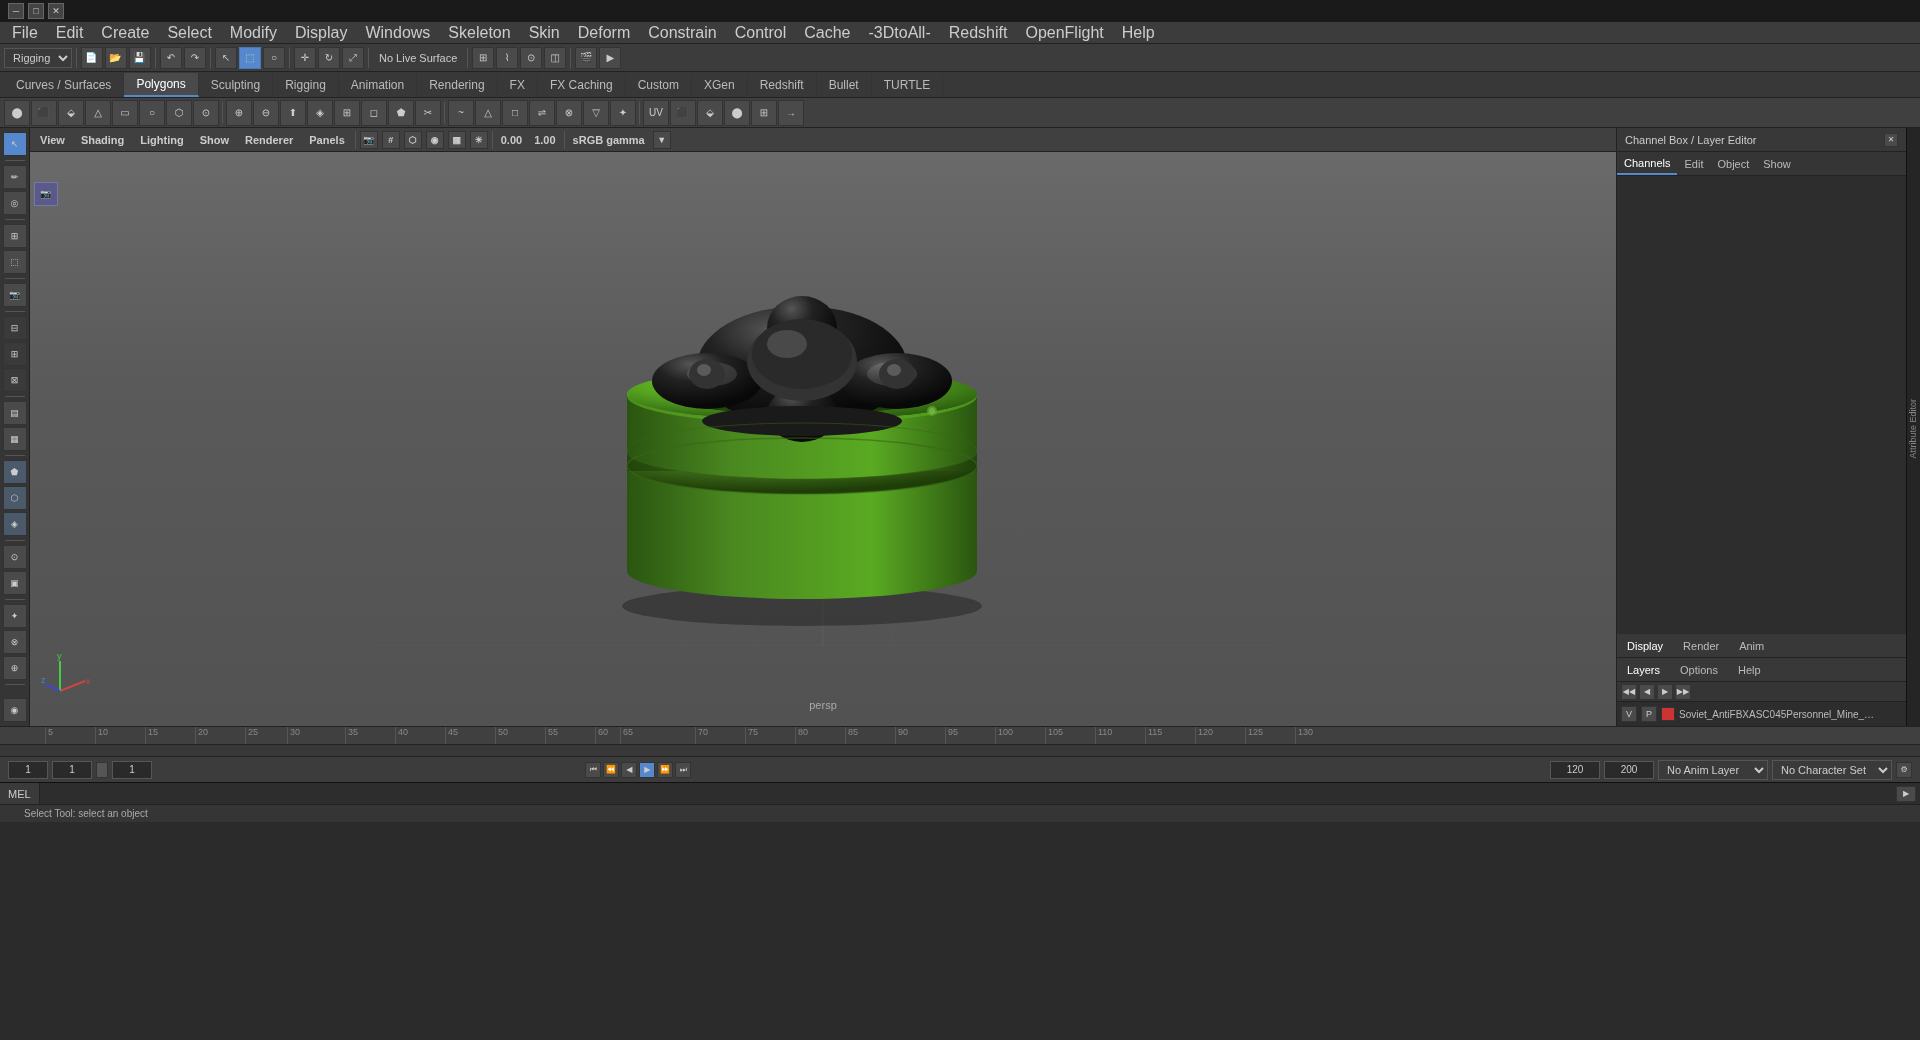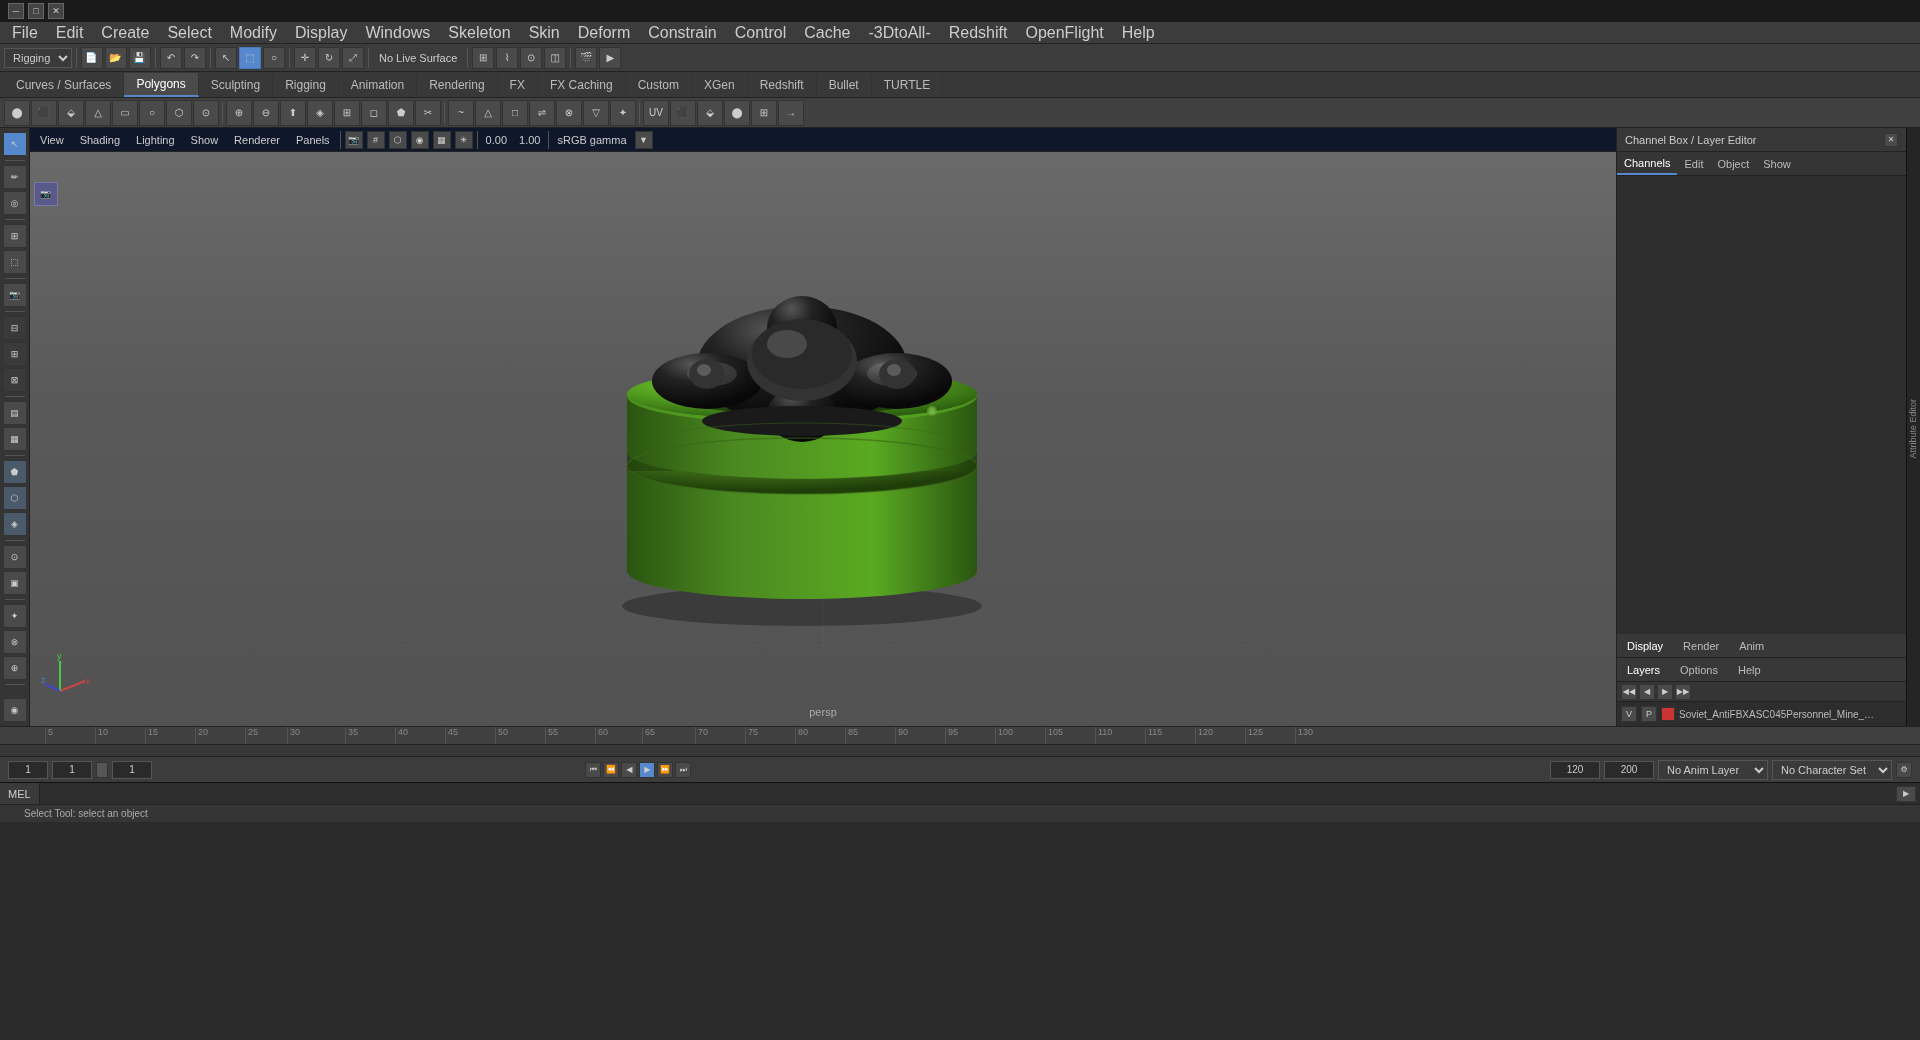--- a/index.html
+++ b/index.html
@@ -172,26 +172,27 @@
     #viewport {
       flex: 1;
       background: #5a5a5a;
       position: relative;
       overflow: hidden;
     }
 
     
     #viewport-toolbar {
       height: 24px;
-      background: #0f172a;
+      background: #404040;
       display: flex;
       align-items: center;
       padding: 0 4px;
       gap: 4px;
       border-bottom: 1px solid #222;
+      font-weight: bold;
     }
     .vp-menu {
       padding: 2px 6px;
       font-size: 11px;
       color: #ccc;
       cursor: pointer;
     }
     .vp-separator {
       width: 1px; height: 18px;
       background: #555;
@@ -216,21 +217,21 @@
       position: relative;
       width: 100%;
       height: calc(100% - 24px);
       background: linear-gradient(180deg, #6a6a6a 0%, #5a5a5a 40%, #525252 100%);
       overflow: hidden;
     }
 
     
     #persp-label {
       position: absolute;
-      bottom: 8px;
+      bottom: 15px;
       left: 50%;
       transform: translateX(-50%);
       font-size: 11px;
       color: #aaa;
       margin-top: 40px;
     }
 
     
     #axes {
       position: absolute;
@@ -890,21 +891,21 @@
         <div class="ruler-tick" style="left: 145px;">15</div>
         <div class="ruler-tick" style="left: 195px;">20</div>
         <div class="ruler-tick" style="left: 245px;">25</div>
         <div class="ruler-tick" style="left: 287px;">30</div>
         <div class="ruler-tick" style="left: 345px;">35</div>
         <div class="ruler-tick" style="left: 395px;">40</div>
         <div class="ruler-tick" style="left: 445px;">45</div>
         <div class="ruler-tick" style="left: 495px;">50</div>
         <div class="ruler-tick" style="left: 545px;">55</div>
         <div class="ruler-tick" style="left: 595px;">60</div>
-        <div class="ruler-tick" style="left: 642px;">65</div>
+        <div class="ruler-tick" style="left: 620px;">65</div>
         <div class="ruler-tick" style="left: 695px;">70</div>
         <div class="ruler-tick" style="left: 745px;">75</div>
         <div class="ruler-tick" style="left: 795px;">80</div>
         <div class="ruler-tick" style="left: 845px;">85</div>
         <div class="ruler-tick" style="left: 895px;">90</div>
         <div class="ruler-tick" style="left: 945px;">95</div>
         <div class="ruler-tick" style="left: 995px;">100</div>
         <div class="ruler-tick" style="left: 1045px;">105</div>
         <div class="ruler-tick" style="left: 1095px;">110</div>
         <div class="ruler-tick" style="left: 1145px;">115</div>

